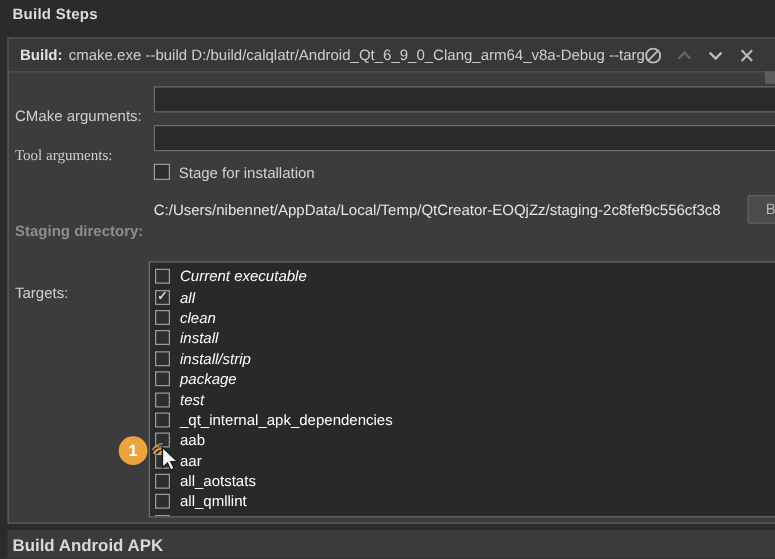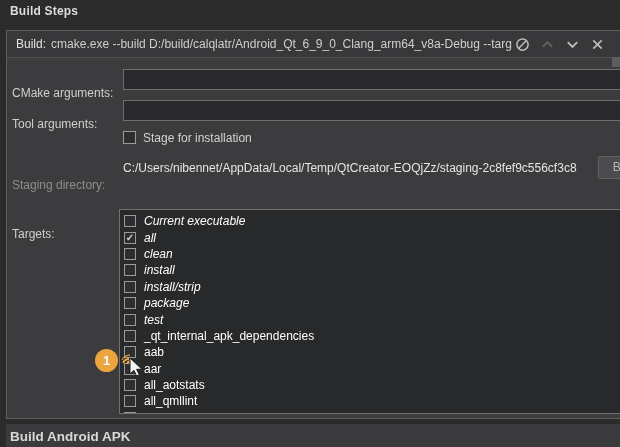--- a/index.html
+++ b/index.html
@@ -19,21 +19,21 @@
   .panel {
     position:absolute; left:6px; top:30px; width:634px; height:389px;
     background:#3c3c3e; border:1px solid #5f5f5f;
   }
   .panel-header {
     position:relative; height:27px; background:#38383a;
     border-bottom:1px solid #515151;
     display:flex; align-items:center; padding:0 9px;
     white-space:nowrap; overflow:hidden;
   }
-  .step-label { font-weight:normal; color:#e2e2e2; margin-right:5px;text-align:center; }
+  .step-label { font-weight:bold; color:#e2e2e2; margin-right:5px;text-align:center; }
   .step-command { color:#cfcfcf; }
   .hdr-icons {
     position:absolute; left:508px; top:0; height:27px;
     display:flex; align-items:center; gap:10px;
   }
   .hicon { width:15px; height:15px; display:inline-flex; cursor:pointer; }
   
   .row-label { position:absolute; left:5px; color:#cfcfcf;margin-top:14px; }
   .dim { color:#8e8e8e !important; }
   .tinput {
@@ -119,29 +119,29 @@
           <line x1="3.5" y1="3.5" x2="12.5" y2="12.5" stroke="#bdbdbd" stroke-width="1.8"></line>
           <line x1="12.5" y1="3.5" x2="3.5" y2="12.5" stroke="#bdbdbd" stroke-width="1.8"></line>
         </svg>
       </span>
     </span>
   </div>
 
   <div class="row-label" style="top:41px;">CMake arguments:</div>
   <input class="tinput" style="top: 38px;" value="">
 
-  <div class="row-label" style="top:72px;">Tool arguments:</div>
+  <div class="row-label" style="top:72px;font-family:Liberation Serif, serif;">Tool arguments:</div>
   <input class="tinput" style="top: 69px;" value="">
 
   <div class="stage-row">
     <span class="cb"></span>
     <span>Stage for installation</span>
   </div>
 
-  <div class="row-label dim" style="top:133px;">Staging directory:</div>
+  <div class="row-label dim" style="top:133px;font-weight:bold;">Staging directory:</div>
   <div class="staging-value">C:/Users/nibennet/AppData/Local/Temp/QtCreator-EOQjZz/staging-2c8fef9c556cf3c8</div>
   <div class="browse-btn">Bro</div>
 
   <div class="row-label" style="top:182px;">Targets:</div>
   <div class="targets-list">
       <div class="target-row">
         <span class="cb"></span>
         <span class="target-label italic">Current executable</span>
       </div>
       <div class="target-row">

